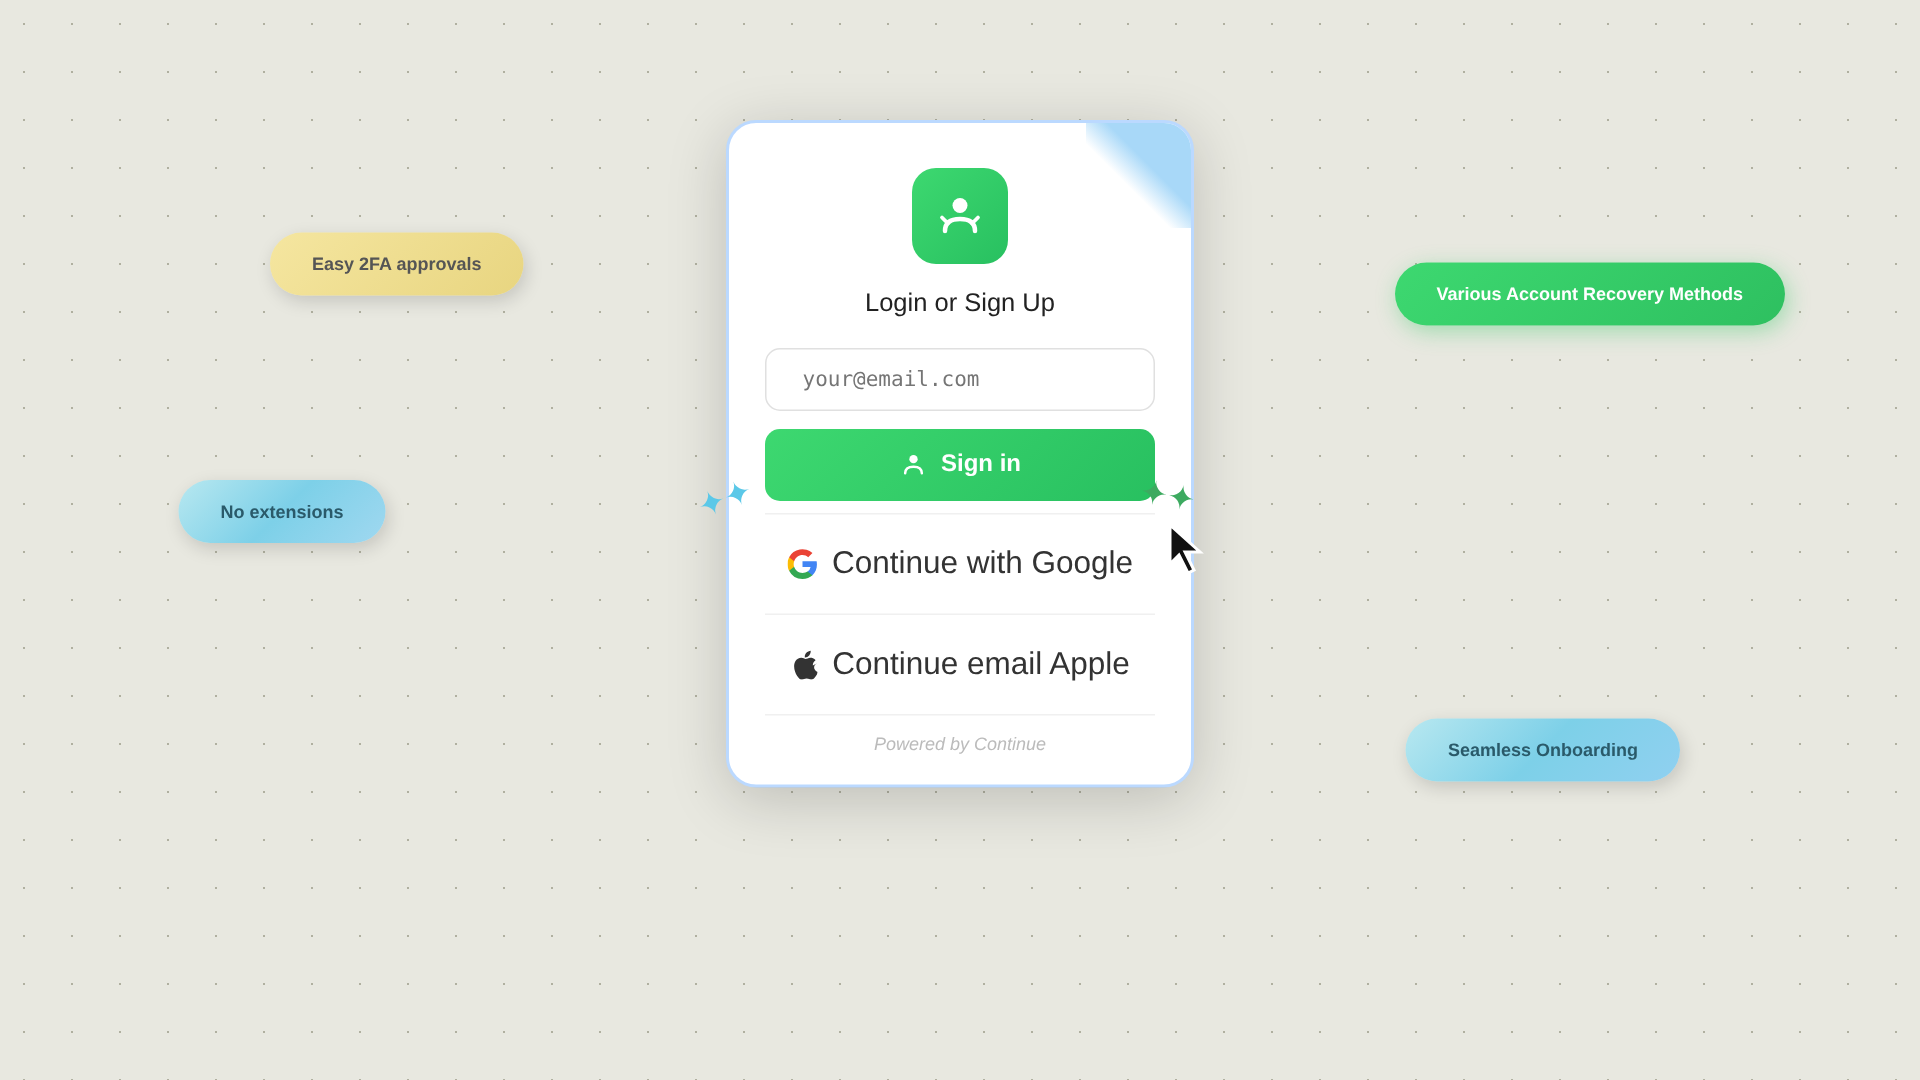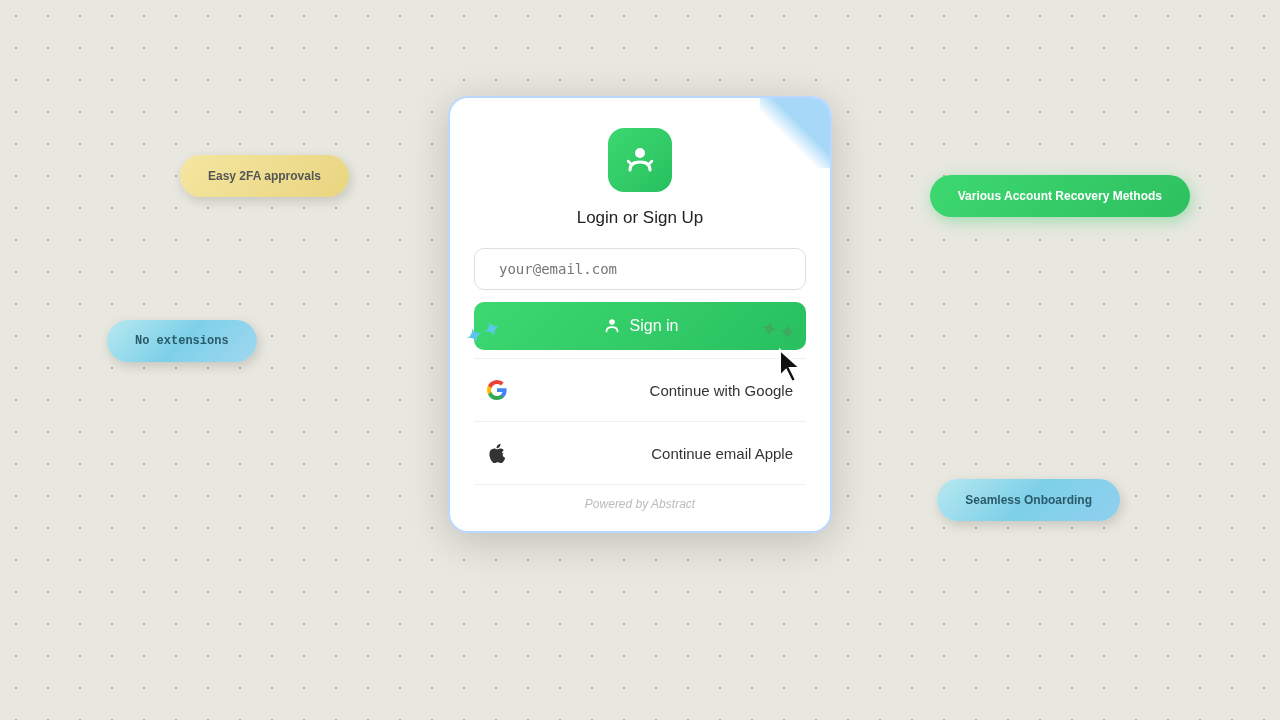--- a/index.html
+++ b/index.html
@@ -33,23 +33,22 @@
       color: #555;
       top: 155px;
       left: 180px;
       box-shadow: 2px 4px 12px rgba(0,0,0,0.15);
     }
 
     .badge-blue-no-ext {
       background: linear-gradient(135deg, #b8e8f0, #7dd0e8, #a0d8f0);
       color: #2a5a6a;
       top: 320px;
-      left: 107px;
+      left: 119px;
       box-shadow: 2px 4px 12px rgba(0,0,0,0.15);
-      font-family: Liberation Mono, monospace;
     }
 
     .badge-green-recovery {
       background: linear-gradient(135deg, #3dd870, #2ec060);
       color: #fff;
       top: 175px;
       right: 90px;
       box-shadow: 2px 4px 15px rgba(50,200,100,0.4);
     }
 
@@ -60,22 +59,21 @@
       right: 160px;
       box-shadow: 2px 4px 12px rgba(0,0,0,0.15);
     }
 
     
     .card-wrapper {
       position: absolute;
       top: 80px;
       left: 50%;
       transform: translateX(-50%);
-      width: 384px;
-      margin-top: 16px;
+      width: 312px;
     }
 
     .card {
       background: #fff;
       border-radius: 20px;
       padding: 30px 24px 20px;
       box-shadow: 0 8px 40px rgba(0,0,0,0.18);
       position: relative;
       border: 2px solid rgba(120,180,255,0.5);
     }
@@ -134,21 +132,21 @@
     }
 
     .sign-in-btn {
       width: 100%;
       background: linear-gradient(135deg, #3dd870, #28c060);
       color: white;
       border: none;
       border-radius: 10px;
       padding: 14px;
       font-size: 16px;
-      font-weight: 400;
+      font-weight: 700;
       cursor: pointer;
       display: flex;
       align-items: center;
       justify-content: center;
       gap: 8px;
       margin-bottom: 8px;
       position: relative;
     }
 
     .sign-in-btn svg {
@@ -162,26 +160,26 @@
       border-top: 1px solid #f0f0f0;
       margin: 8px 0;
     }
 
     .social-btn {
       width: 100%;
       background: transparent;
       border: none;
       border-radius: 10px;
       padding: 13px;
-      font-size: 15px;
+      font-size: 21px;
       color: #333;
       cursor: pointer;
       display: flex;
       align-items: center;
-      justify-content: space-between;
+      justify-content: center;
       gap: 10px;
     }
 
     .footer-text {
       text-align: center;
       font-size: 12px;
       color: #bbb;
       margin-top: 12px;
       font-style: italic;
     }
@@ -313,16 +311,16 @@
         <path d="M15.47 11.68c-.02-2.48 2.02-3.68 2.11-3.74-1.15-1.68-2.94-1.91-3.58-1.94-1.52-.16-2.97.9-3.74.9-.78 0-1.97-.88-3.24-.85C5.3 6.08 3.6 7.06 2.66 8.6c-1.9 3.3-.49 8.18 1.36 10.86.9 1.31 1.98 2.78 3.39 2.73 1.37-.06 1.88-.88 3.53-.88 1.64 0 2.1.88 3.53.85 1.46-.02 2.38-1.33 3.27-2.64.65-.94 1.14-2 1.44-3.1-3.76-1.44-3.73-5.34.29-6.74zM12.78 4.32c.75-.92 1.26-2.2 1.12-3.48-1.08.04-2.4.72-3.17 1.62-.7.8-1.3 2.1-1.14 3.34 1.2.09 2.43-.6 3.19-1.48z" fill="#333"></path>
       </svg>
       <span>Continue email Apple</span>
     </button>
 
     <hr class="divider">
 
     
 
     
-    <div class="footer-text">Powered by Abstract</div>
+    <div class="footer-text">Powered by Continue</div>
 
   </div>
 </div>
 
 </body></html>

